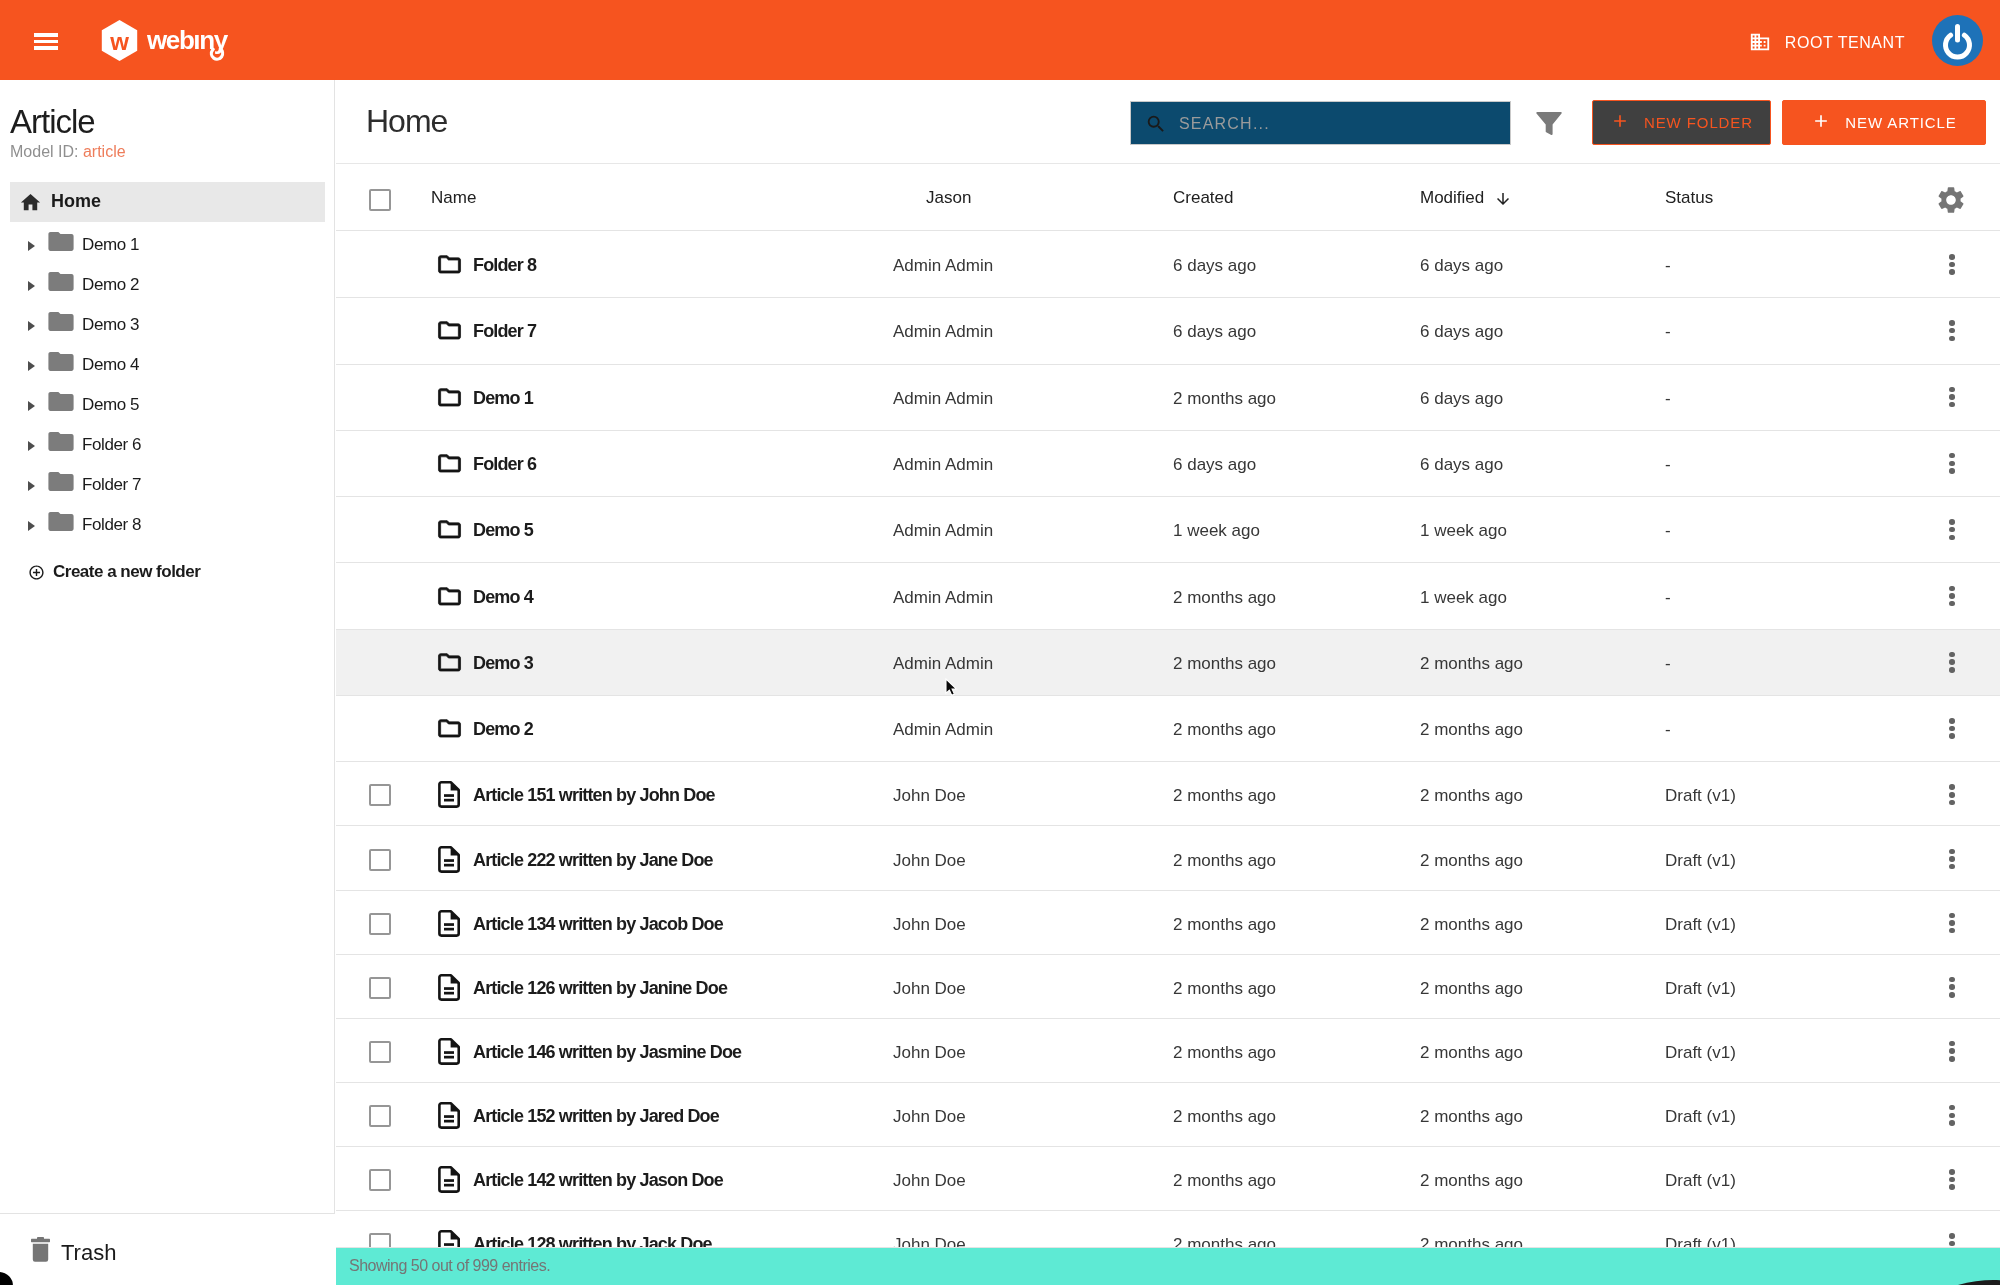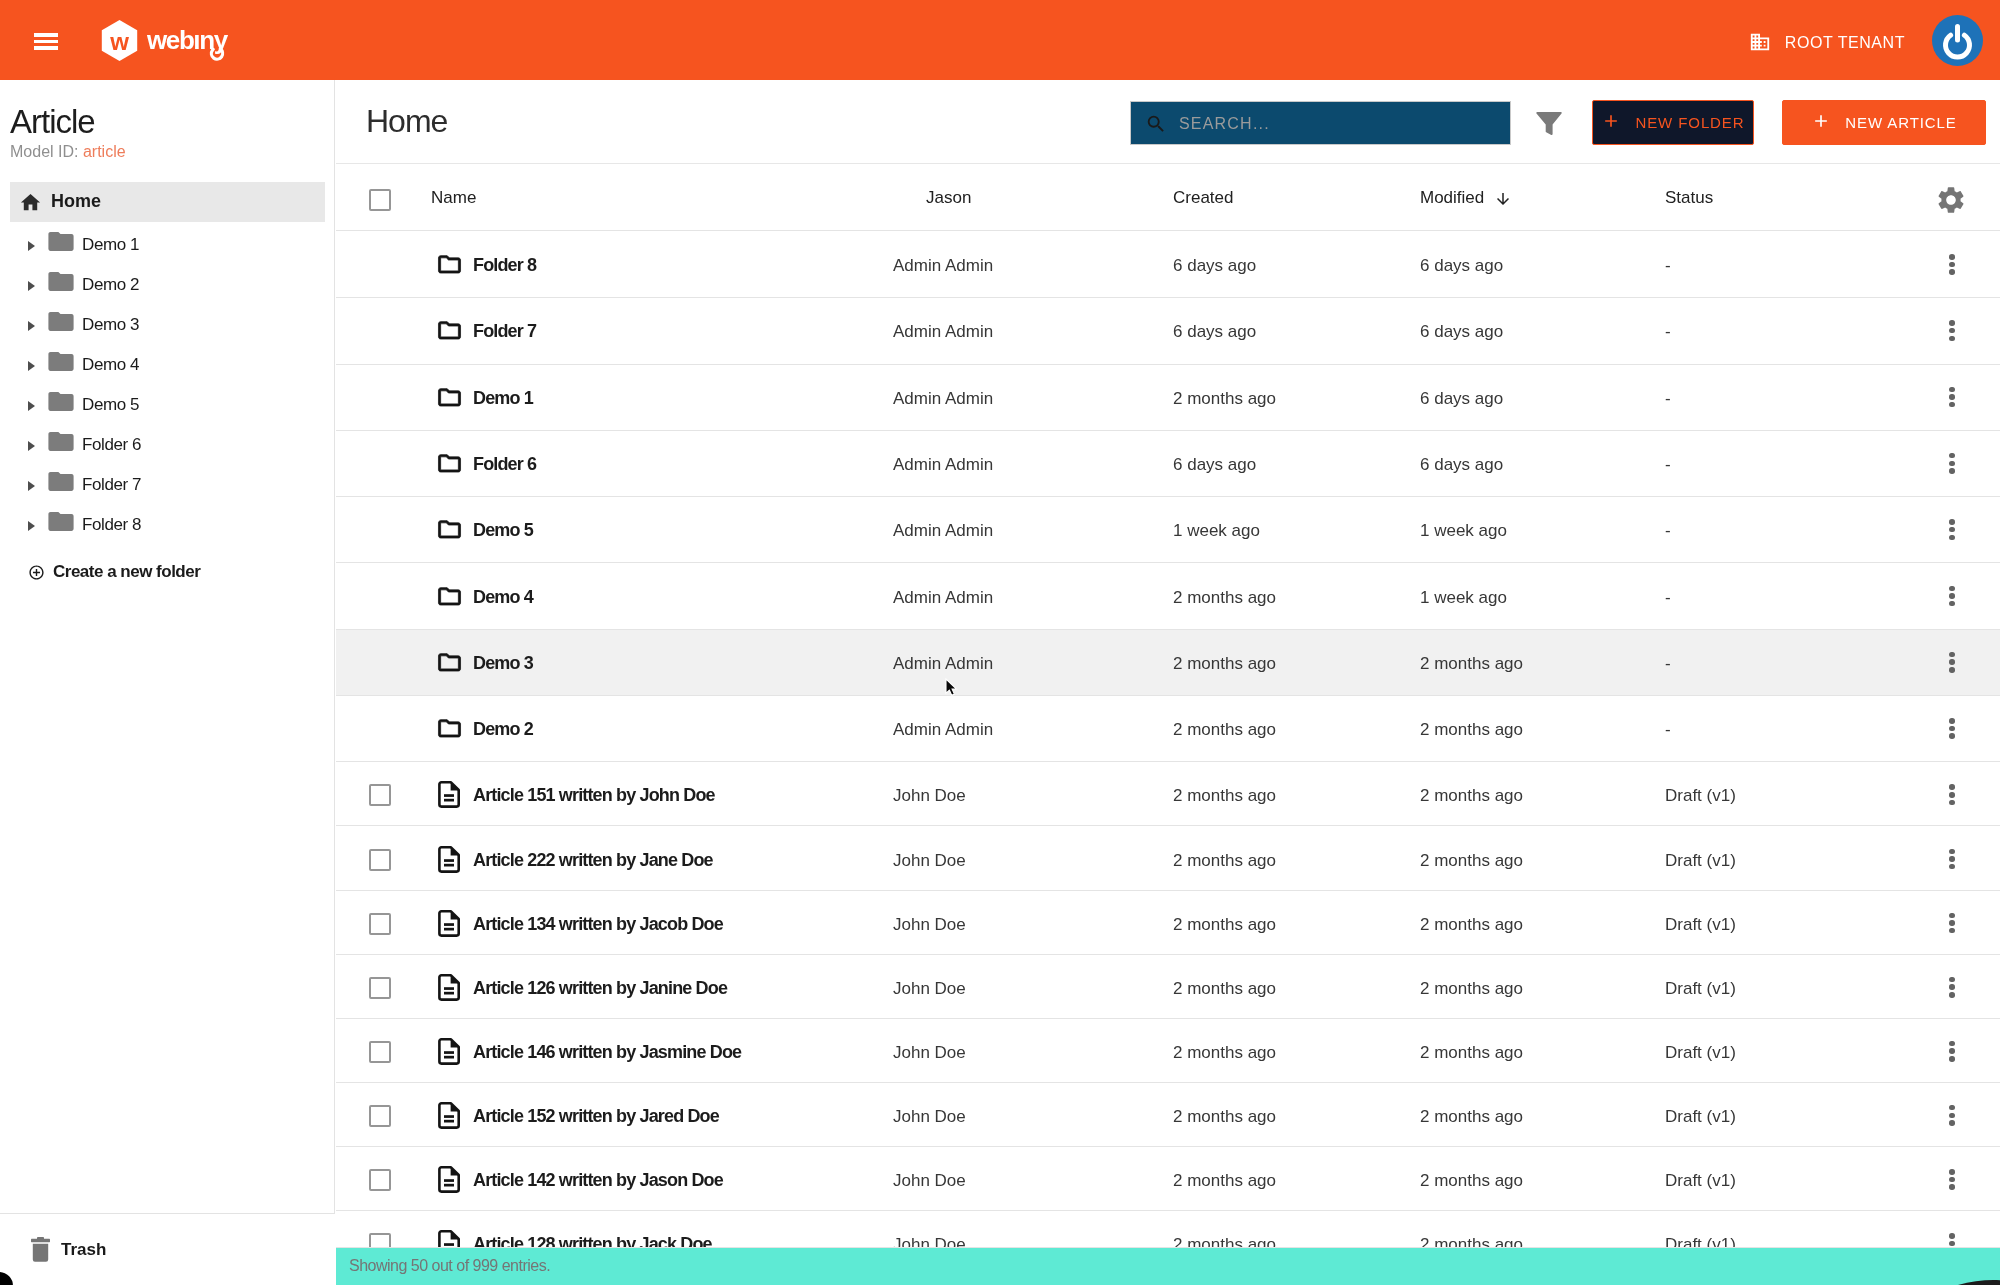--- a/index.html
+++ b/index.html
@@ -27,21 +27,21 @@
 #create-folder { position:absolute; left:28px; top:482px; font-size:17px; font-weight:bold; color:#1b1b1b; letter-spacing:-0.5px; }
 #create-folder svg { vertical-align:-4px; margin-right:8px; }
 #trash { position:absolute; left:0; top:1133px; width:335px; height:72px; border-top:1px solid #e3e3e3; background:#fff; }
 
 #main { position:absolute; left:336px; top:80px; width:1664px; height:1205px; }
 #page-title { position:absolute; left:30px; top:23px; font-size:32px; color:#2d2d2d; letter-spacing:-1px; }
 #searchbox { position:absolute; left:794px; top:21px; width:381px; height:44px; border:1px solid #c9c9c9; background:#0c4a6e; }
 #searchbox span { position:absolute; left:48px; top:13px; font-size:16px; color:#9b9b9b; letter-spacing:1.2px; }
 #filter-ic { position:absolute; left:1200px; top:32px; }
 .btn { position:absolute; top:20px; height:45px; font-size:15px; letter-spacing:0.9px; font-weight:500; line-height:43px; text-align:center; border-radius:2px; }
-#btn-folder { left:1256px; width:162px; background:#0f172a; border:1px solid #f6541f; color:#f6541f; }
+#btn-folder { left:1256px; width:179px; background:#404040; border:1px solid #f6541f; color:#f6541f; }
 #btn-article { left:1446px; width:204px; background:#f6541f; color:#fff; border:1px solid #f6541f; }
 .plus { display:inline-block; vertical-align:-3px; margin-right:14px; }
 
 #thead { position:absolute; left:0; top:83px; width:1664px; height:68px; border-top:1px solid #e7e7e7; border-bottom:1px solid #e4e4e4; }
 .hlabel { position:absolute; top:24px; font-size:17px; font-weight:normal; color:#212121; }
 .cb { position:absolute; left:33px; width:22px; height:22px; border:2.5px solid #969696; border-radius:2px; background:#fff; }
 #rows { position:absolute; left:0; top:152px; width:1664px; height:1053px; overflow:hidden; }
 .row { position:absolute; left:0; width:1664px; border-bottom:1px solid #e4e4e4; background:#fff; }
 .row.hl { background:#f1f1f1; }
 .row .cb { top:22px; }
@@ -152,21 +152,21 @@
     </div>
   <div id="create-folder"><svg width="17" height="17" viewBox="0 0 24 24" fill="#1b1b1b">
         <path d="M13 7h-2v4H7v2h4v4h2v-4h4v-2h-4V7zm-1-5C6.48 2 2 6.48 2 12s4.48 10 10 10 10-4.48 10-10S17.52 2 12 2zm0 18c-4.41 0-8-3.59-8-8s3.59-8 8-8 8 3.59 8 8-3.59 8-8 8z"></path>
       </svg>Create a new folder</div>
   <div id="trash"></div>
     <svg style="position:absolute;left:31px;top:1157px" width="19" height="25" viewBox="0 0 19 25" fill="#757575">
       <rect x="6" y="0" width="7" height="3" rx="0.8"></rect>
       <rect x="0" y="1.8" width="19" height="3.4" rx="0.6"></rect>
       <path d="M1.8 6.8 H17.2 V22.5 A2.2 2.2 0 0 1 15 24.7 H4 A2.2 2.2 0 0 1 1.8 22.5 Z"></path>
     </svg>
-    <span style="position:absolute;left:61px;top:1160px;font-size:17px;font-weight:bold;color:#1a1a1a">Trash</span>
+    <span style="position:absolute;left:61px;top:1160px;font-size:22px;font-weight:normal;color:#1a1a1a">Trash</span>
 </div>
 
 <div id="main">
   <div id="page-title">Home</div>
   <div id="searchbox">
     <svg style="position:absolute;left:14px;top:11px" width="22" height="22" viewBox="0 0 24 24" fill="#1a1a1a">
         <path d="M15.5 14h-.79l-.28-.27A6.471 6.471 0 0 0 16 9.5 6.5 6.5 0 1 0 9.5 16c1.61 0 3.09-.59 4.23-1.57l.27.28v.79l5 4.99L20.49 19l-4.99-5zm-6 0C7.01 14 5 11.99 5 9.5S7.01 5 9.5 5 14 7.01 14 9.5 11.99 14 9.5 14z"></path>
       </svg>
     <span>SEARCH...</span>
   </div>

